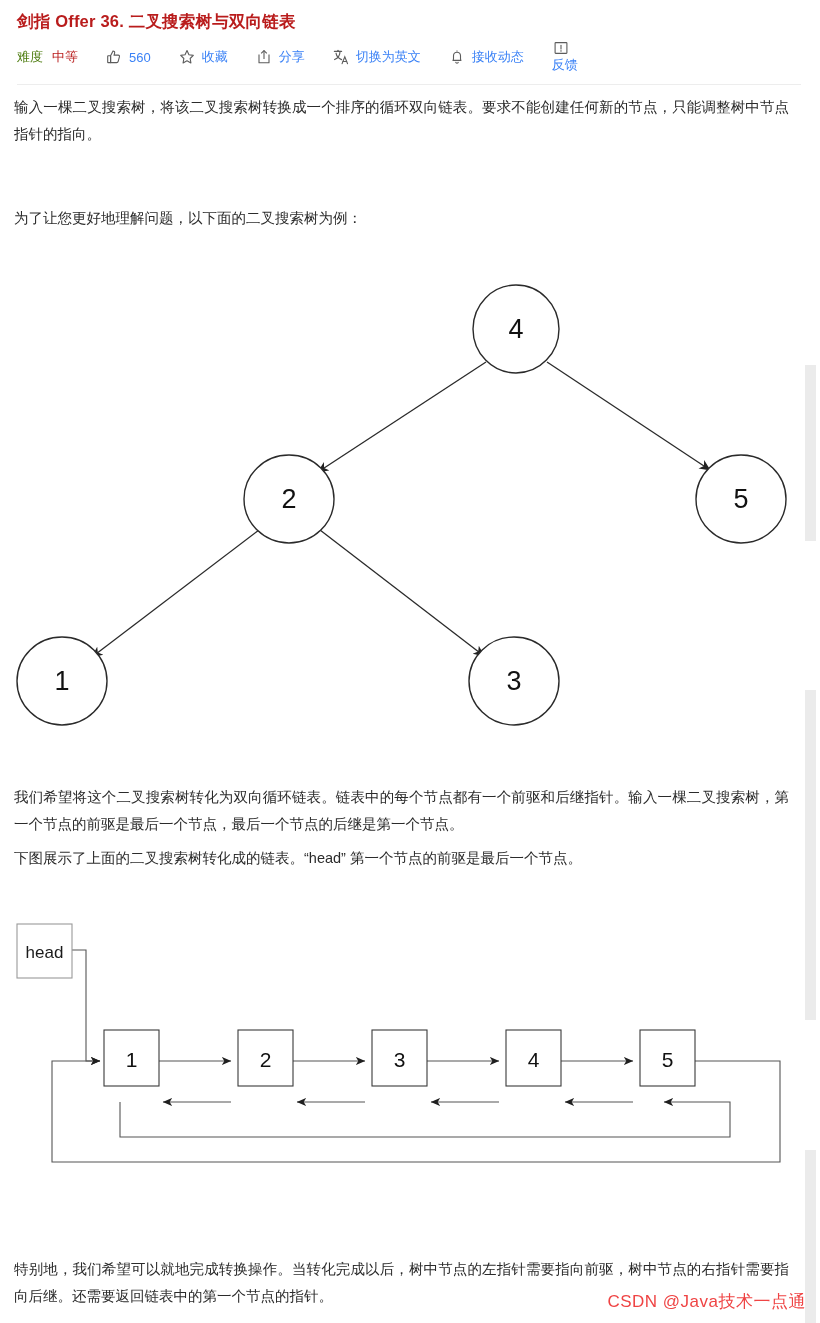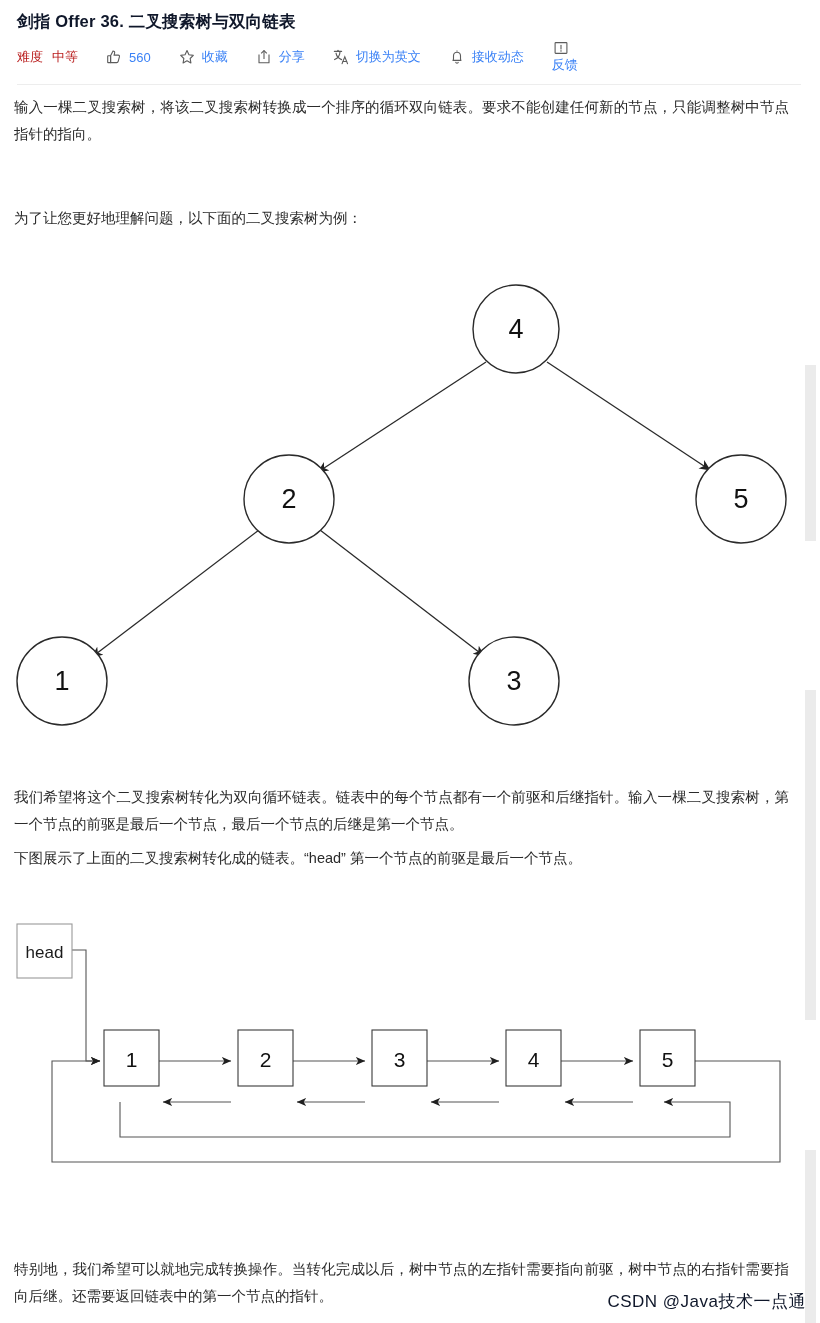--- a/index.html
+++ b/index.html
@@ -16,21 +16,21 @@
     overflow: hidden;
   }
 
   
   .page-title {
     position: absolute;
     left: 17px;
     top: 11px;
     font-size: 16.5px;
     font-weight: 600;
-    color: #0f172a;
+    color: #b91c1c;
     letter-spacing: .2px;
     white-space: nowrap;
   }
 
   .toolbar {
     position: absolute;
     left: 17px;
     top: 46px;
     display: flex;
     align-items: center;
@@ -38,21 +38,21 @@
     white-space: nowrap;
   }
   .tb-group {
     display: flex;
     align-items: center;
     margin-right: 28px;
     font-size: 13px;
     color: #4d4d4d;
   }
   .tb-group:last-child { margin-right: 0; flex-direction: column; }
-  .tb-label { color: #b91c1c; }
+  .tb-label { color: #4d7c0f; }
   .tb-value-medium {
     margin-left: 9px;
     color: #b91c1c;
     font-size: 13px;
   }
   .tb-icon {
     display: inline-flex;
     align-items: center;
     justify-content: center;
     width: 16px;
@@ -118,21 +118,21 @@
   #strip-1 { top: 365px; height: 176px; }
   #strip-2 { top: 690px; height: 330px; }
   #strip-3 { top: 1150px; height: 173px; }
 
   
   .watermark {
     position: absolute;
     right: 14px;
     top: 1290px;
     font-size: 17px;
-    color: #0f172a;
+    color: #ef4444;
     letter-spacing: .5px;
     white-space: nowrap;
     text-align: right;
   }
 </style>
 </head>
 <body>
 
 <div class="page-title">剑指 Offer 36. 二叉搜索树与双向链表</div>
 

